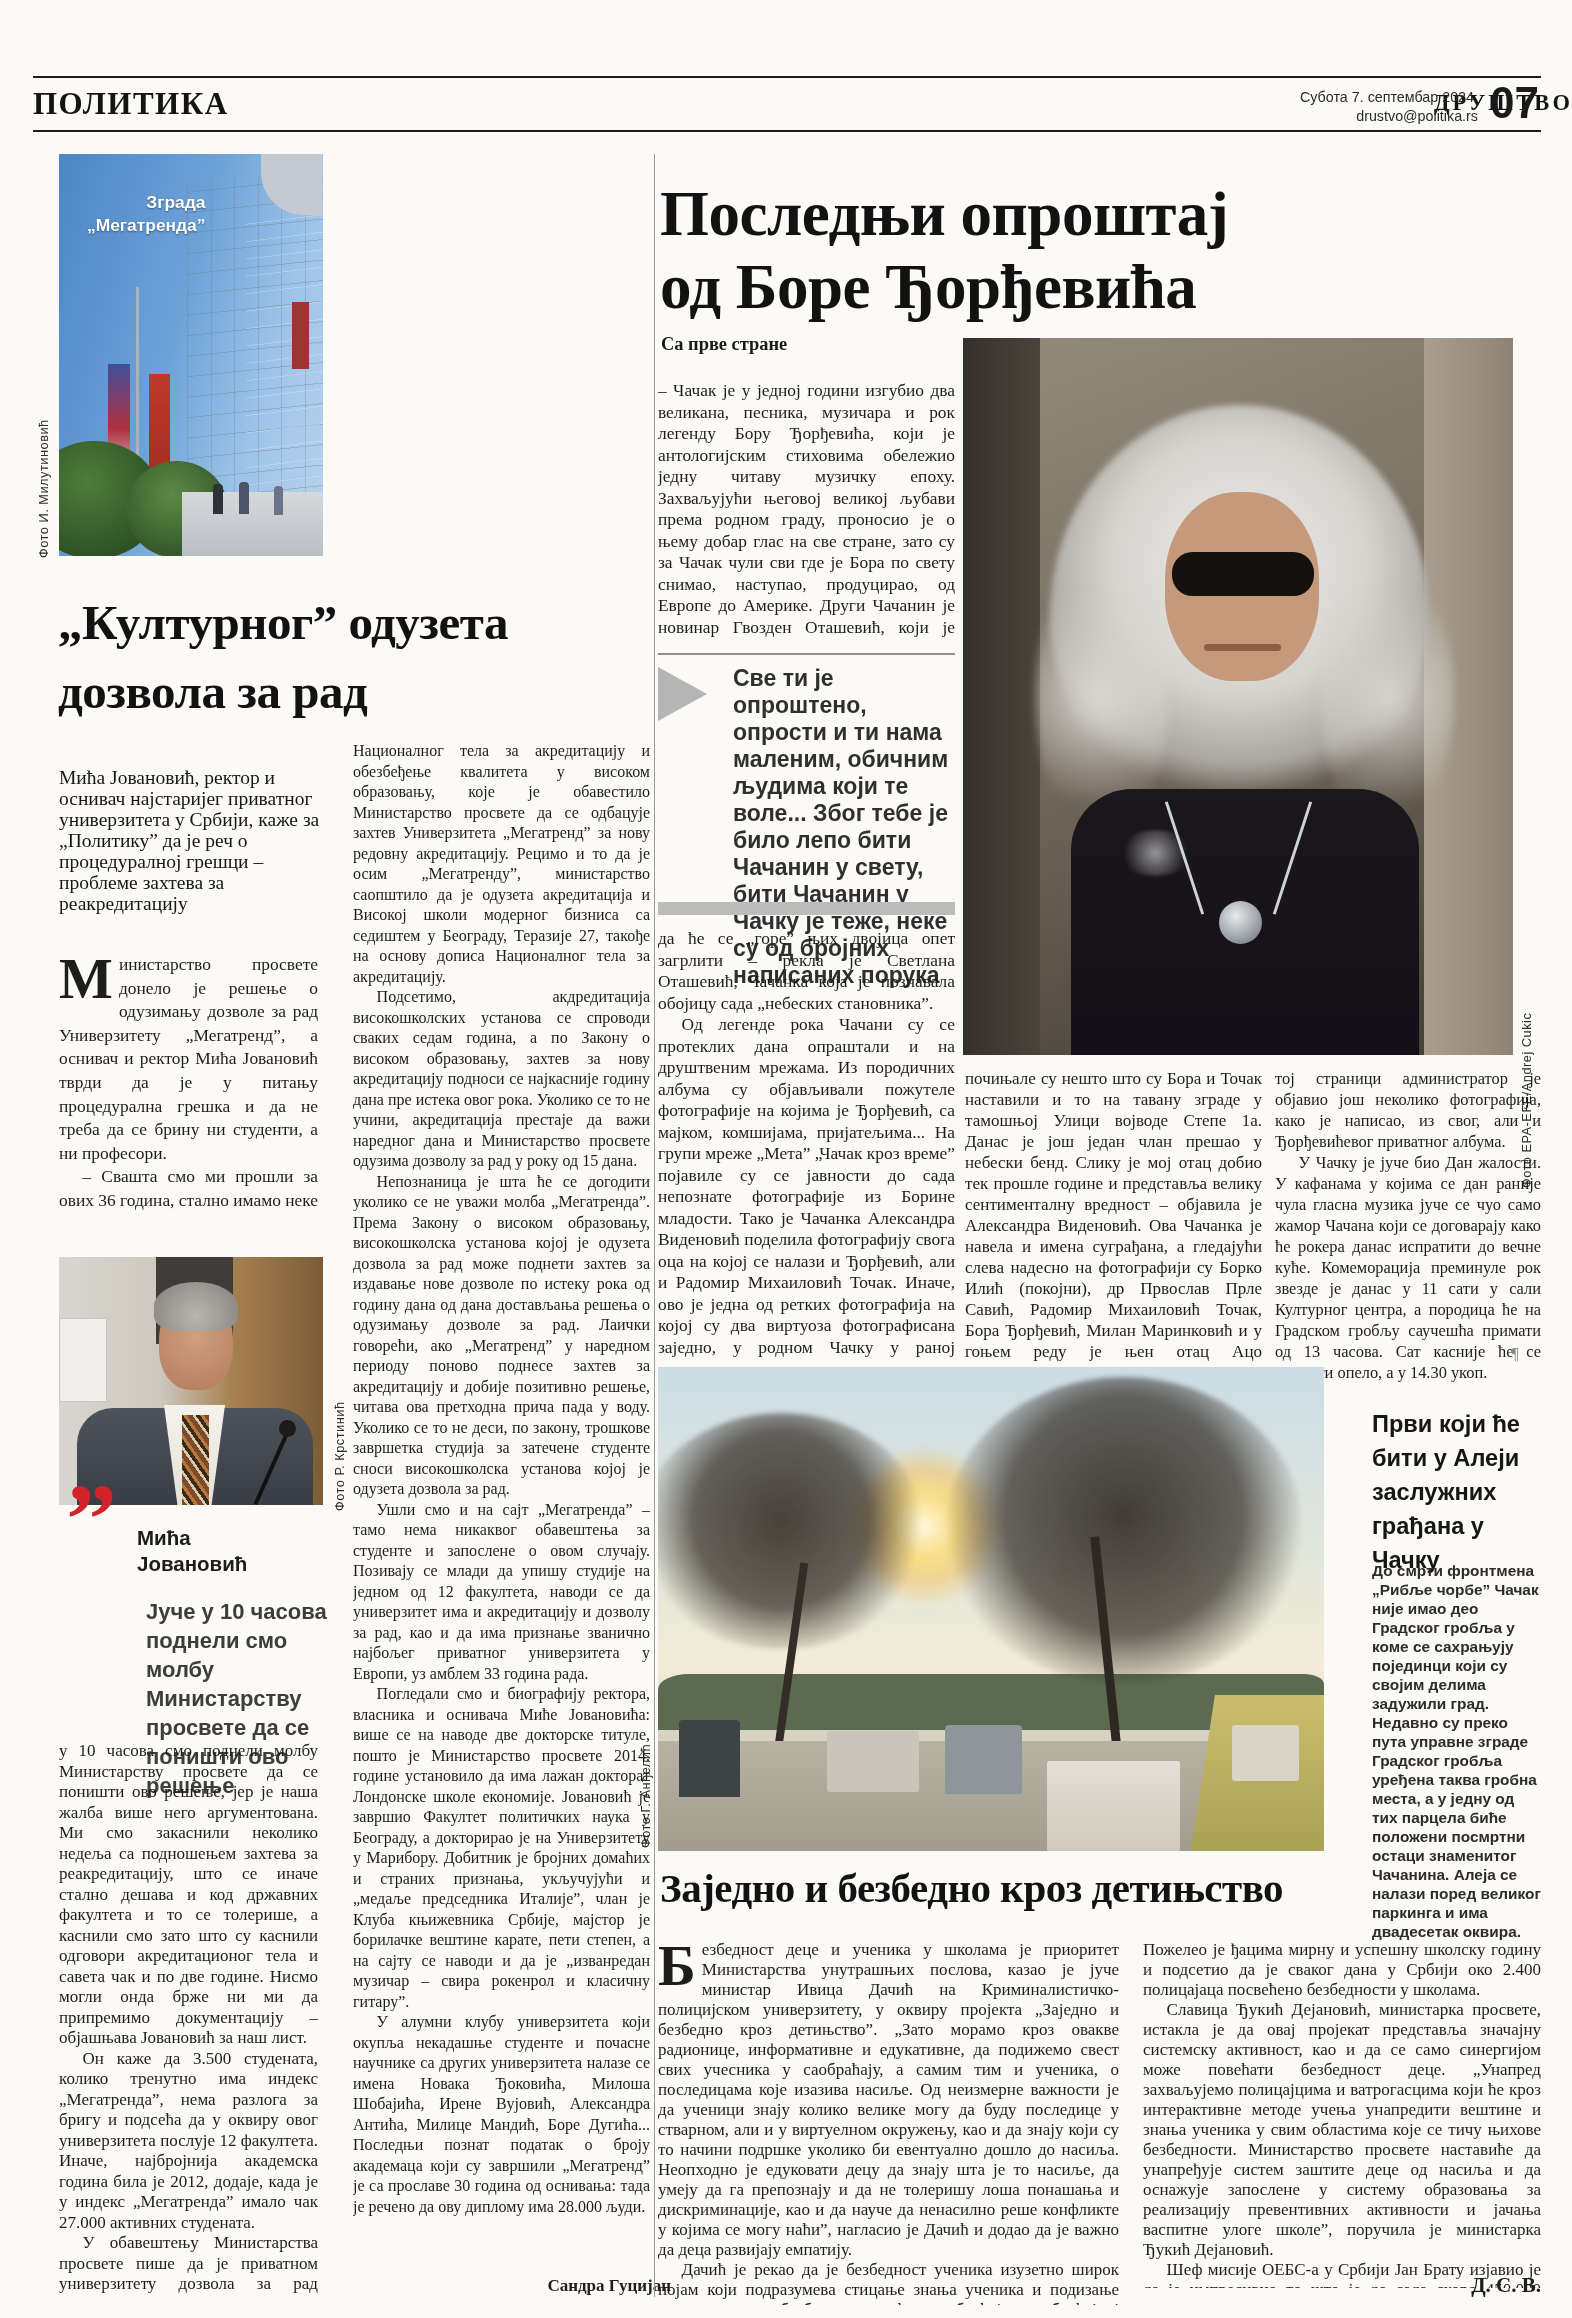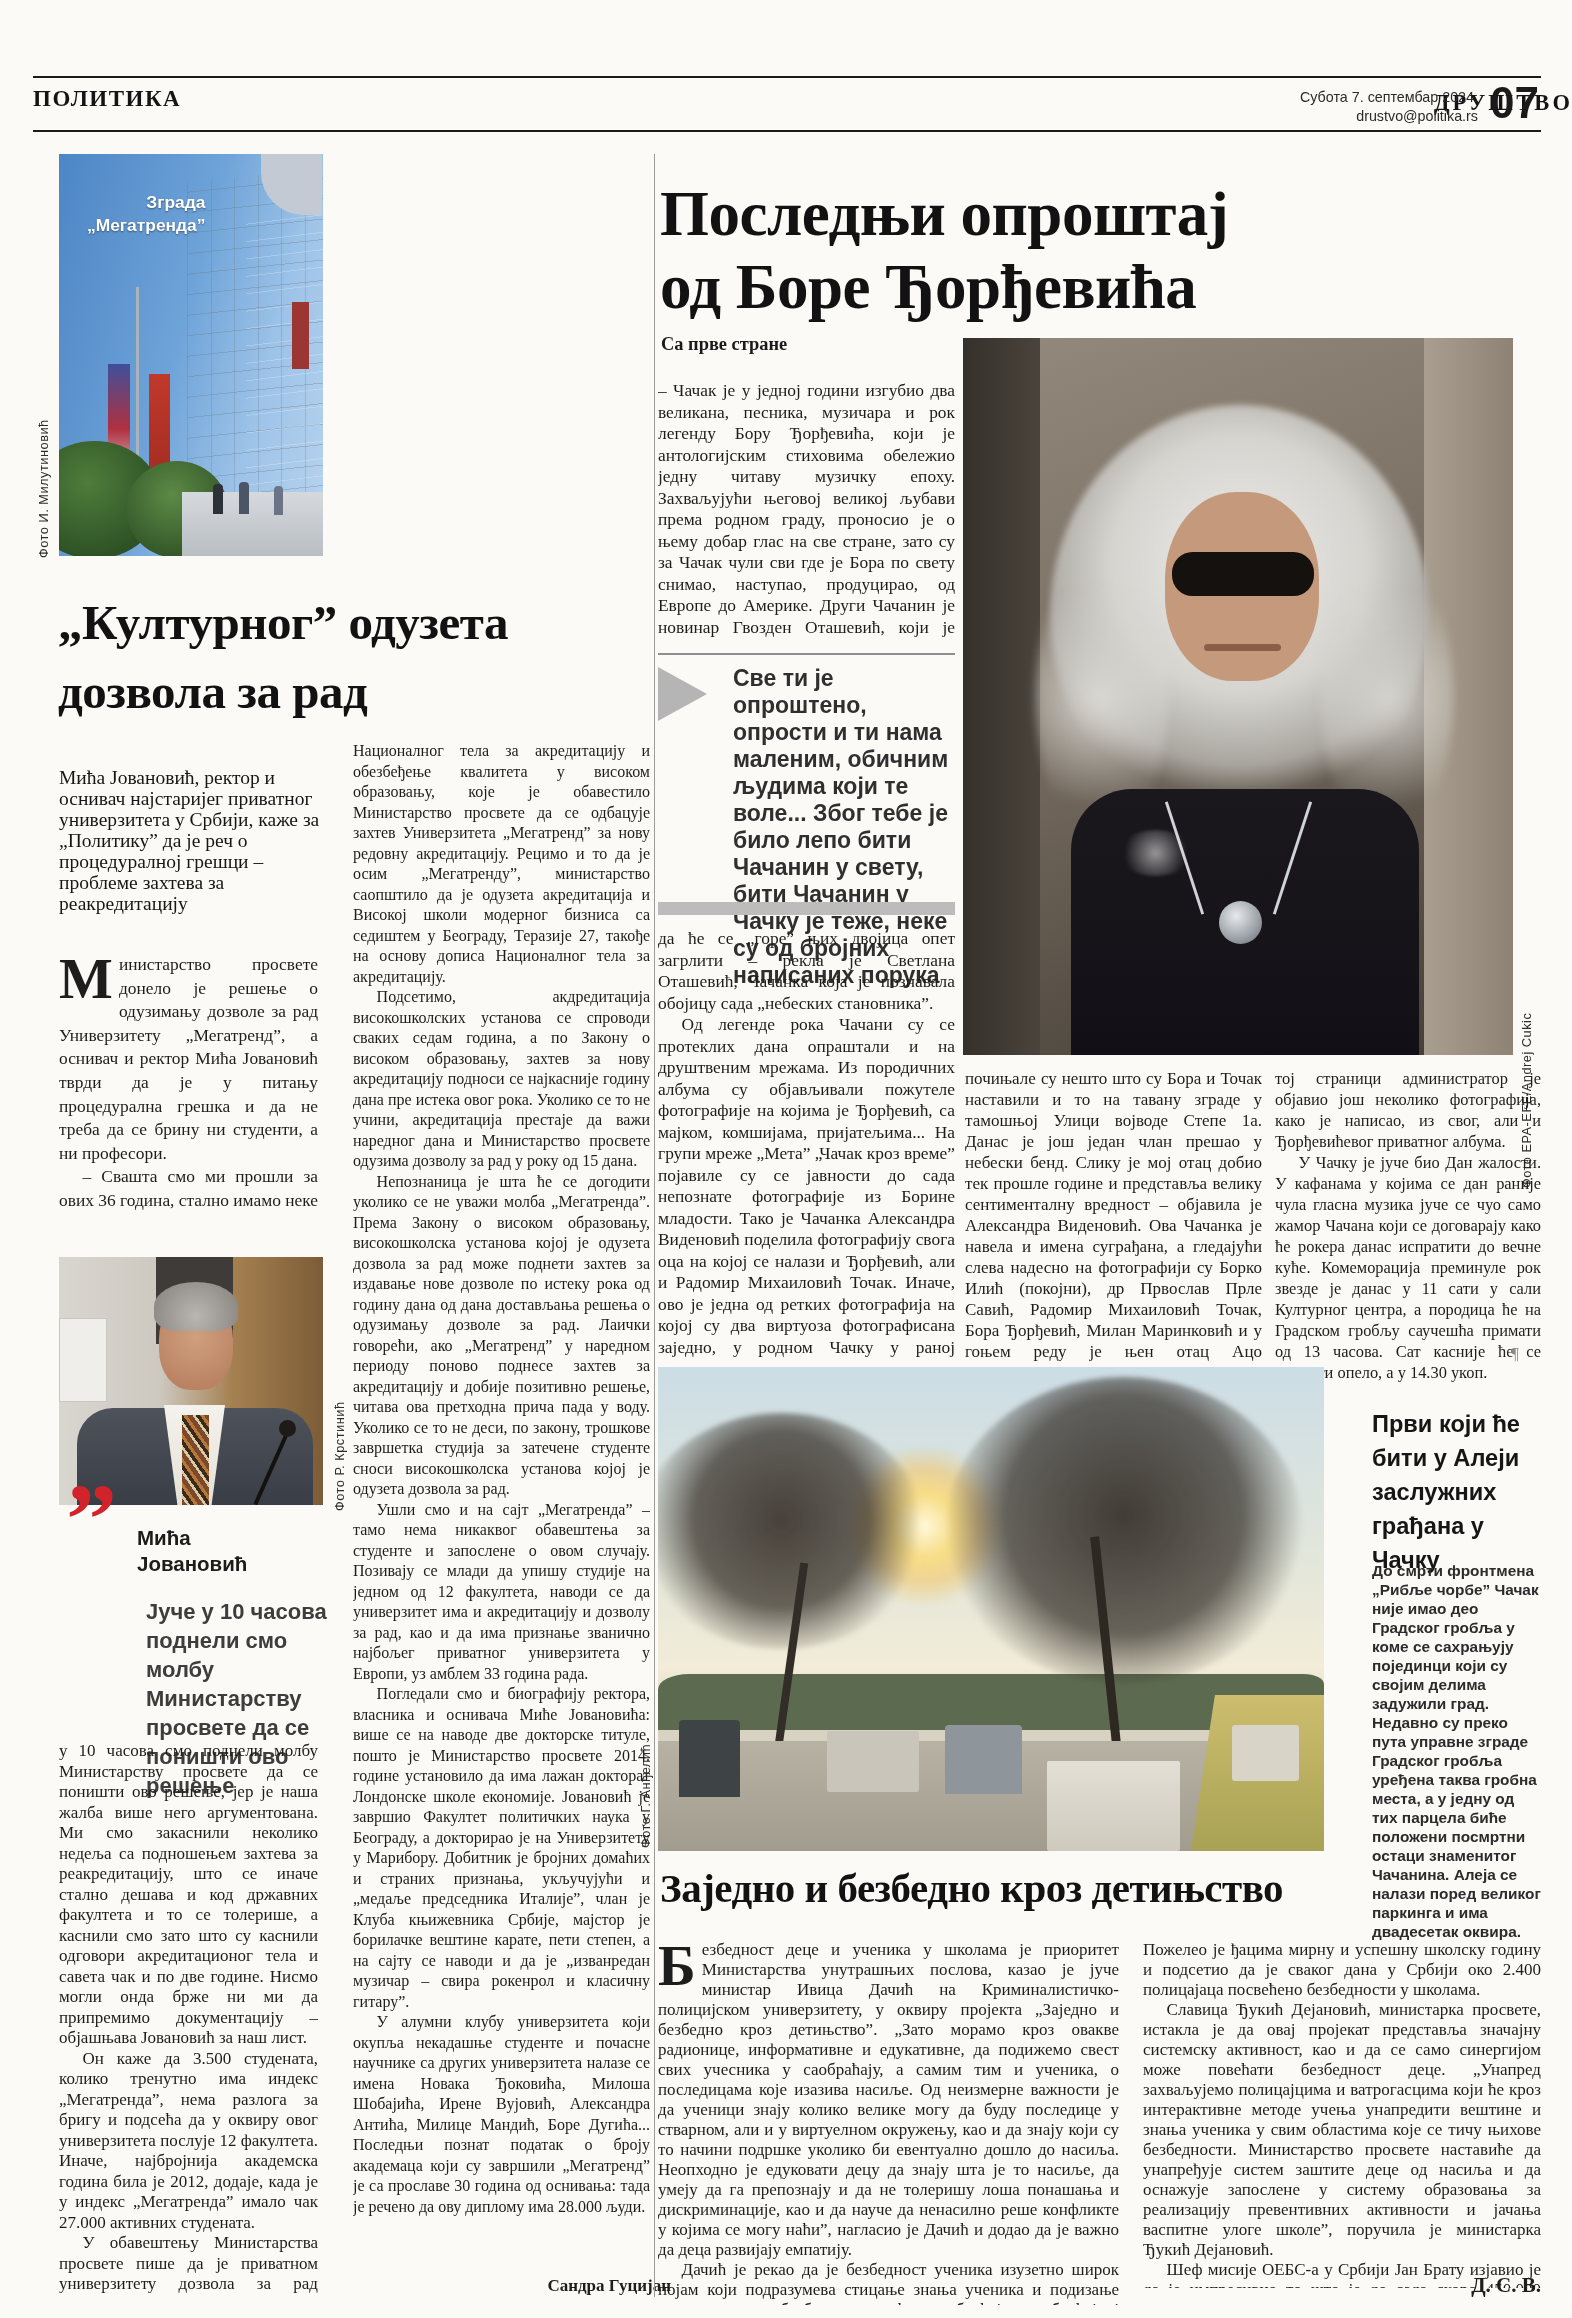--- a/index.html
+++ b/index.html
@@ -22,21 +22,21 @@
   .headline{font-family:"Liberation Serif",serif;font-weight:bold;color:#121212;letter-spacing:-0.5px;}
   .pullq{font-family:"Liberation Sans",sans-serif;font-weight:bold;color:#343434;}
   .sbtxt{font-family:"Liberation Sans",sans-serif;font-weight:bold;color:#272727;}
 </style>
 </head>
 <body>
 
 <div class="page">
 
   <div class="rule" style="left:33px;top:76px;width:1508px;height:2px;"></div>
-  <div class="abs serif" style="left:33px;top:86px;font-size:23px;font-weight:bold;letter-spacing:1.5px;color:#141414;">ПОЛИТИКА</div>
+  <div class="abs serif" style="left:33px;top:86px;font-size:31px;font-weight:bold;letter-spacing:1.5px;color:#141414;">ПОЛИТИКА</div>
   <div class="abs serif" style="left:0;top:90px;width:1573px;text-align:right;font-size:22.5px;font-weight:bold;letter-spacing:3.1px;color:#141414;">ДРУШТВО</div>
   <div class="abs sans" style="right:95px;top:88px;text-align:right;font-size:14.3px;line-height:19px;color:#2a2a2a;">
     <div>Субота 7. септембар 2024.</div>
     <div>drustvo@politika.rs</div>
   </div>
   <div class="abs sans" style="right:34px;top:78px;font-size:44px;font-weight:bold;color:#1a1a1a;">07</div>
   <div class="rule" style="left:33px;top:130px;width:1508px;height:2px;"></div>
 
   <div class="photo" style="left:59px;top:154px;width:264px;height:402px;background:linear-gradient(105deg,#4d86c6 0%,#6ea3d8 45%,#9dc3e8 72%,#b9d4ee 100%);">
     <div class="abs" style="left:128px;top:20.5px;width:148px;height:338px;transform:skewY(-6deg);background:linear-gradient(95deg,#f4f5f7 0%,#e2e5e9 55%,#cfd4da 100%);background-image:repeating-linear-gradient(0deg,rgba(110,120,132,.32) 0 1px,transparent 1px 20.5px),repeating-linear-gradient(90deg,rgba(110,120,132,.28) 0 1px,transparent 1px 23.6px);"></div>

